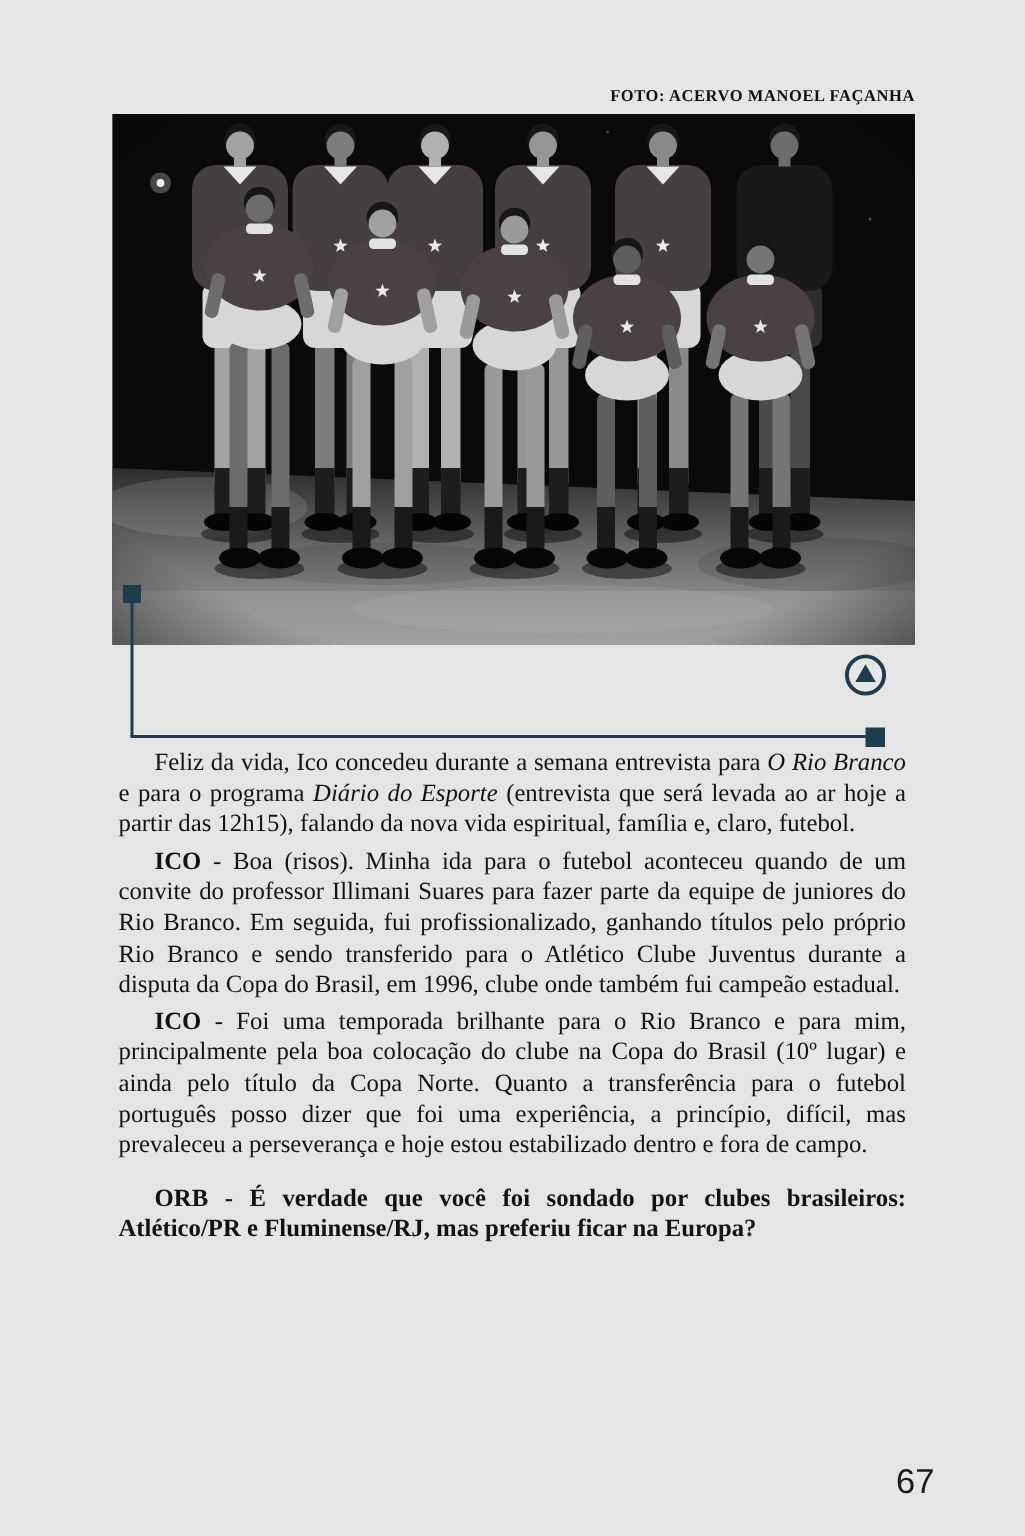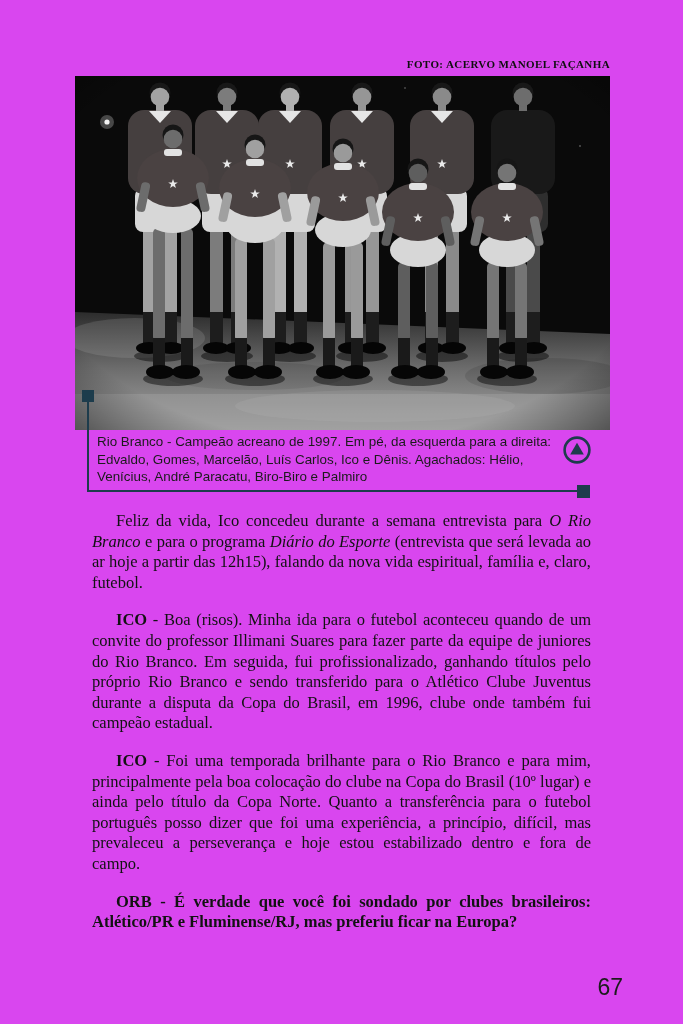--- a/index.html
+++ b/index.html
@@ -1,18 +1,18 @@
 <!DOCTYPE html>
 <html lang="pt"><head>
 <meta charset="utf-8">
 <style>
   html,body{margin:0;padding:0;background:#888;}
   .page{
     position:relative;width:683px;height:1024px;margin:0 auto;
-    background:#d946ef;overflow:hidden;
+    background:#e5e5e5;overflow:hidden;
     font-family:"Liberation Serif","DejaVu Serif",serif;color:#141414;
   }
   .credit{
     position:absolute;top:58px;right:73px;
     font-family:"Liberation Serif","DejaVu Serif",serif;
     font-size:11px;font-weight:bold;letter-spacing:.4px;color:#0f0f0f;
     white-space:nowrap;
   }
   .photo{
     position:absolute;left:75px;top:76px;width:535px;height:354px;
@@ -29,21 +29,21 @@
     position:absolute;left:97px;top:433px;width:462px;
     font-family:"Liberation Sans","DejaVu Sans",sans-serif;
     font-size:13.4px;line-height:17.6px;color:#1b1b1b;
   }
   .marker{position:absolute;left:562px;top:435px;width:30px;height:30px;line-height:0;}
   .body-text{
     position:absolute;left:75px;top:494px;width:533px;
     font-size:16.5px;line-height:20.6px;text-align:justify;
     color:#121212;
   }
-  .body-text p{margin:17px;text-indent:24px;}
+  .body-text p{margin:4px;text-indent:24px;}
   .body-text p.gap{margin-top:15px;}
   .seg-b{font-weight:bold;}
   .seg-i{font-style:italic;}
   .seg-n{font-weight:normal;font-style:normal;}
   .pagenum{
     position:absolute;top:974px;right:60px;
     font-family:"Liberation Sans","DejaVu Sans",sans-serif;
     font-size:23px;color:#1c1c1c;
   }
 </style>
@@ -261,21 +261,20 @@
         </g>
         <rect width="535" height="354" fill="url(#vg)"></rect>
       </svg>
     </div>
 
   <div class="brk brk-sq1"></div>
   <div class="brk brk-v"></div>
   <div class="brk brk-h"></div>
   <div class="brk brk-sq2"></div>
 
-  <div class="caption">Rio Branco - Campeão acreano de 1997. Em pé, da esquerda para a direita: Edvaldo, Gomes, Marcelão, Luís Carlos, Ico e Dênis. Agachados: Hélio, Venícius, André Paracatu, Biro-Biro e Palmiro</div>
 
   <span class="marker">
     <svg width="30" height="30" viewBox="0 0 30 30">
       <circle cx="15" cy="15" r="12.4" fill="none" stroke="#1d3c4c" stroke-width="2.6"></circle>
       <polygon points="15,7.8 21.8,19.6 8.2,19.6" fill="#1d3c4c"></polygon>
     </svg>
   </span>
 
   <div class="body-text">
       <p class="para"><span class="seg-n">Feliz da vida, Ico concedeu durante a semana entrevista para </span><span class="seg-i">O Rio Branco</span><span class="seg-n"> e para o programa </span><span class="seg-i">Diário do Esporte</span><span class="seg-n"> (entrevista que será levada ao ar hoje a partir das 12h15), falando da nova vida espiritual, família e, claro, futebol.</span></p>

